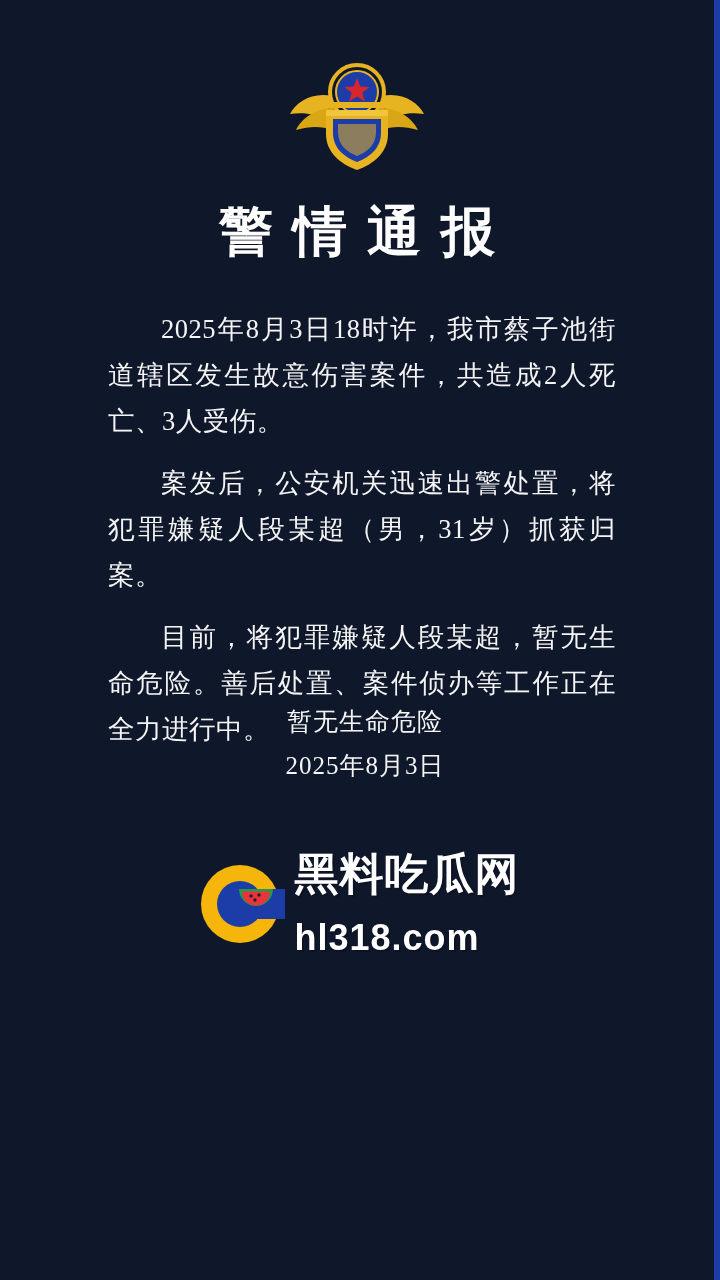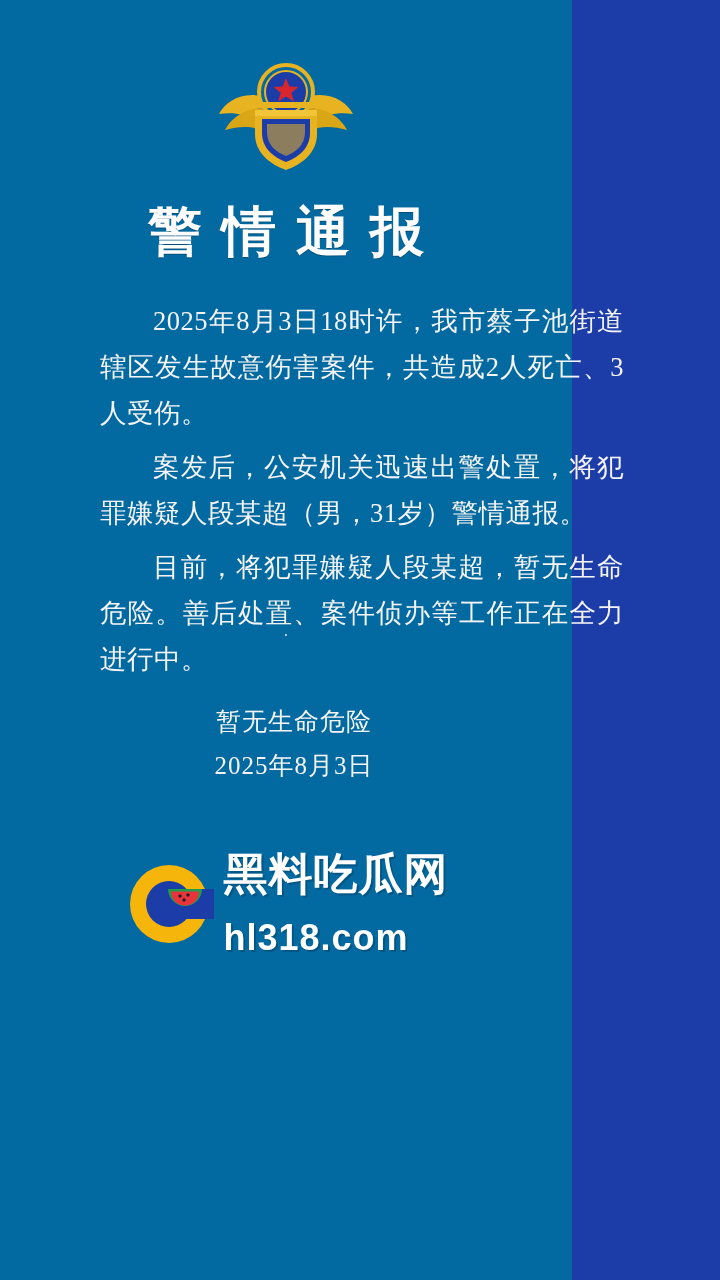--- a/index.html
+++ b/index.html
@@ -5,23 +5,23 @@
   * { box-sizing: border-box; margin: 0; padding: 0; }
   html, body {
     width: 720px;
     height: 1280px;
     background: #1c3da8;
     font-family: "Liberation Serif", "DejaVu Serif", serif;
     overflow: hidden;
   }
   .page {
     position: relative;
-    width: 572px;
+    width: 714px;
     height: 1280px;
-    background: #0369a1;
+    background: #0f172a;
   }
 
   
   .emblem-wrap {
     position: absolute;
     top: 62px;
     left: 0;
     width: 100%;
     display: flex;
     justify-content: center;
@@ -55,21 +55,21 @@
     top: 290px;
     left: 92px;
     width: 540px;
     color: #f4f4f4;
     font-size: 26.5px;
     line-height: 46px;
     font-family: "Liberation Serif", "DejaVu Serif", serif;
   }
   .body p {
     text-indent: 2em;
-    margin: 8px;
+    margin: 16px;
     text-align: justify;
     letter-spacing: 0.5px;
   }
 
   
   .mid-dot {
     position: absolute;
     top: 628px;
     left: 0;
     width: 100%;
@@ -170,21 +170,21 @@
         <rect x="44" y="48" width="62" height="6" fill="#f0c53a"></rect>
         <rect x="36" y="40" width="78" height="6" rx="2" fill="#e8b321"></rect>
       </svg>
     </div>
   </div>
 
   <div class="title">警情通报</div>
 
   <div class="body">
     <p>2025年8月3日18时许，我市蔡子池街道辖区发生故意伤害案件，共造成2人死亡、3人受伤。</p>
-    <p>案发后，公安机关迅速出警处置，将犯罪嫌疑人段某超（男，31岁）警情通报。</p>
+    <p>案发后，公安机关迅速出警处置，将犯罪嫌疑人段某超（男，31岁）抓获归案。</p>
     <p>目前，将犯罪嫌疑人段某超，暂无生命危险。善后处置、案件侦办等工作正在全力进行中。</p>
   </div>
 
   <div class="mid-dot">·</div>
 
   <div class="sign">
     <span class="line">暂无生命危险</span>
     <span class="line">2025年8月3日</span>
   </div>
 

